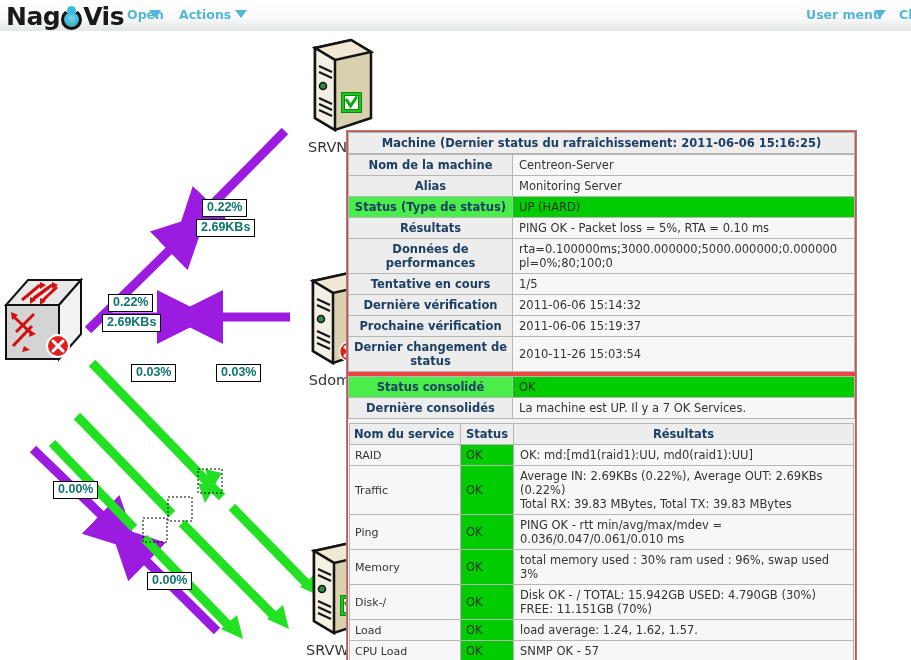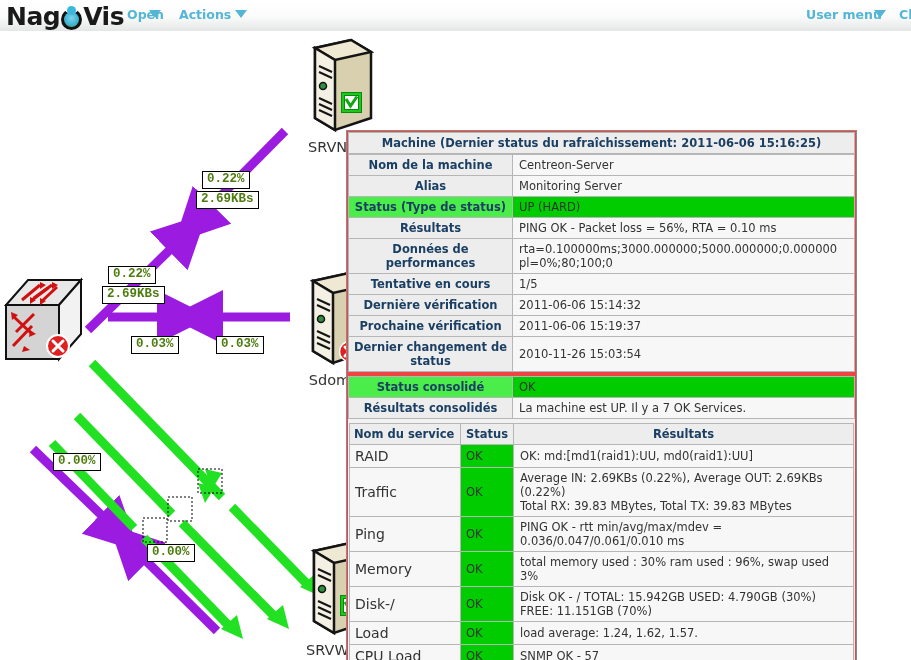--- a/index.html
+++ b/index.html
@@ -95,25 +95,26 @@
     width: 21px; height: 21px;
   }
 
   
   .linelabel {
     position: absolute;
     background: #ffffff;
     border: 1px solid #000000;
     font-size: 12.5px;
     font-weight: bold;
-    color: #4d7c0f;
+    color: #0f766e;
     padding: 1px 4px 2px 4px;
     white-space: nowrap;
-    font-family: Liberation Mono, monospace;
+    font-family: Liberation Sans, sans-serif;
     line-height: 13px;
+    margin-top: 28px;
   }
 
   
   #tooltip {
     position: absolute;
     left: 346px; top: 99px;
     width: 511px;
     background: #ef4444;
     border: 1px solid #8b8b8b;
     box-sizing: border-box;
@@ -153,21 +154,21 @@
   .svc { border-collapse: collapse; width: 100%; }
   .svc th, .svc td { border: 1px solid #b6b6b6; }
   .svc th {
     background: #ededed;
     font-size: 11.5px; font-weight: bold; color: #1b3f63;
     padding: 3px 4px;
   }
   .svc th.c-name { width: 102px; text-align: left; }
   .svc th.c-status { width: 44px; text-align: center; }
   .svc td.c-name {
-    background: #f7f7f7; font-size: 14px; color: #333333; padding: 3px 5px;
+    background: #f7f7f7; font-size: 11px; color: #333333; padding: 3px 5px;
   }
   .svc td.c-status {
     background: #00cc00; font-size: 11.5px; color: #333333;
     padding: 3px 5px; vertical-align: middle;
   }
   .svc td.c-res {
     background: #f7f7f7; font-size: 11.5px; color: #333333;
     padding: 3px 6px; line-height: 14px;
   }
 </style>
@@ -384,21 +385,21 @@
           <tr>
             <td class="tt-key">Alias</td>
             <td class="tt-val">Monitoring Server</td>
           </tr>
           <tr>
             <td class="tt-key tt-key-ok">Status (Type de status)</td>
             <td class="tt-val tt-val-ok">UP (HARD)</td>
           </tr>
           <tr>
             <td class="tt-key">Résultats</td>
-            <td class="tt-val">PING OK - Packet loss = 56%, RTA = 0.10 ms</td>
+            <td class="tt-val">PING OK - Packet loss = 5%, RTA = 0.10 ms</td>
           </tr>
           <tr>
             <td class="tt-key">Données de performances</td>
             <td class="tt-val">rta=0.100000ms;3000.000000;5000.000000;0.000000 pl=0%;80;100;0</td>
           </tr>
           <tr>
             <td class="tt-key">Tentative en cours</td>
             <td class="tt-val">1/5</td>
           </tr>
           <tr>
@@ -415,21 +416,21 @@
           </tr>
         </tbody>
       </table>
     <table id="tt-consol" style="margin-top:4px;">
         <tbody>
           <tr>
             <td class="tt-key tt-key-ok">Status consolidé</td>
             <td class="tt-val tt-val-ok">OK</td>
           </tr>
           <tr>
-            <td class="tt-key">Résultats consolidés</td>
+            <td class="tt-key">Dernière consolidés</td>
             <td class="tt-val">La machine est UP. Il y a 7 OK Services.</td>
           </tr>
         </tbody>
       </table>
     <div class="svc-wrap">
       <table class="svc">
         <thead>
           <tr>
             <th class="c-name">Nom du service</th>
             <th class="c-status">Status</th>

